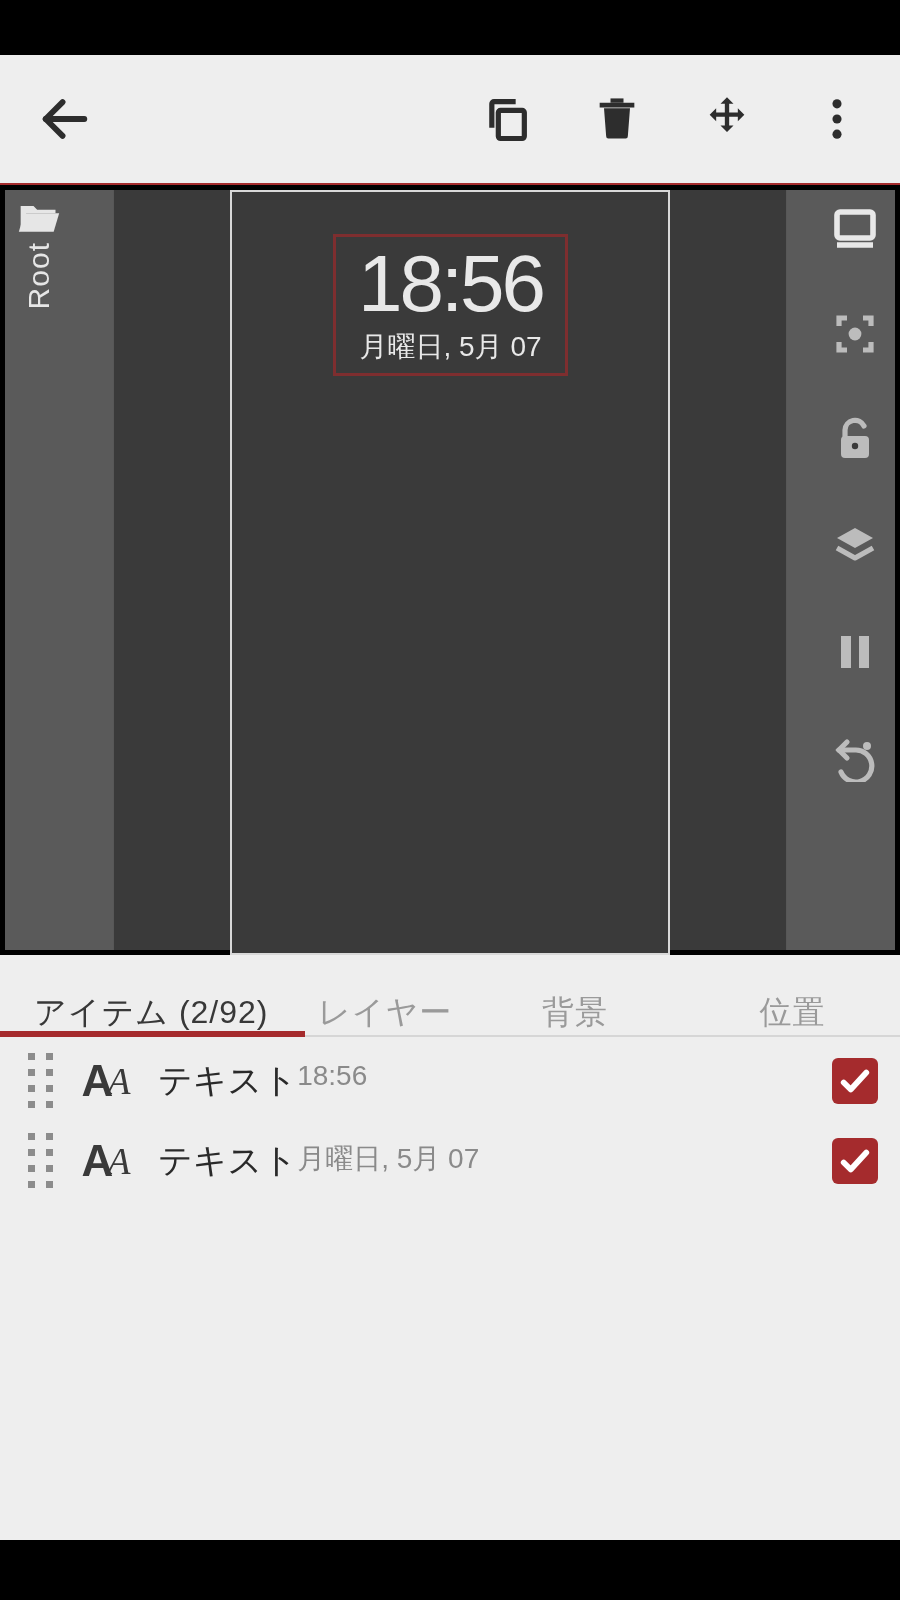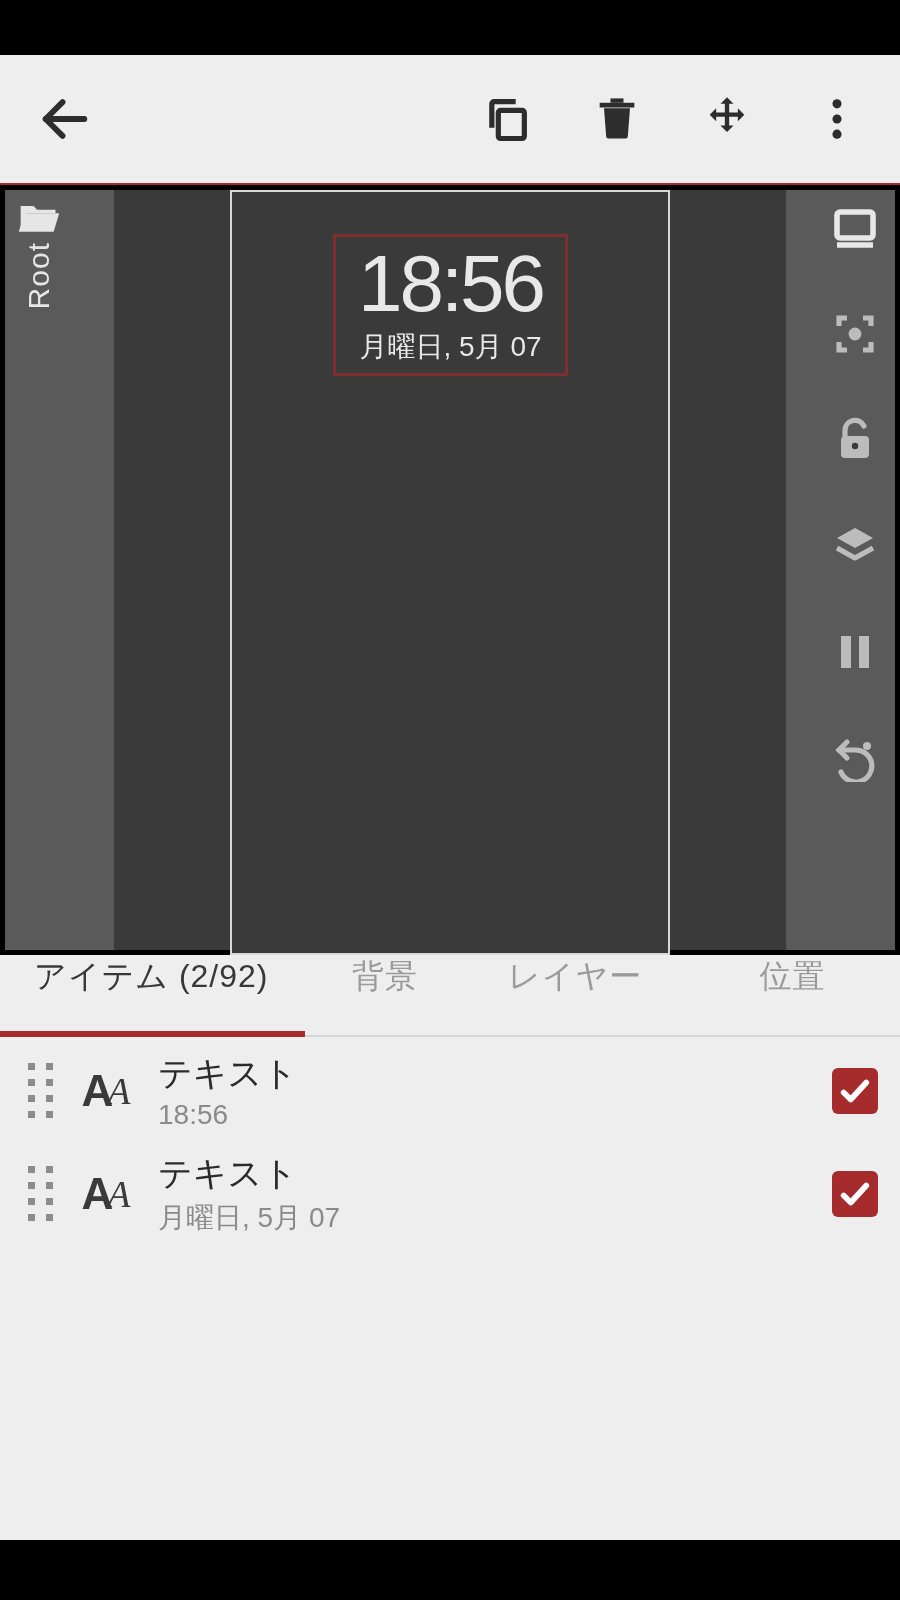--- a/index.html
+++ b/index.html
@@ -133,21 +133,21 @@
   .tabs {
     height: 82px;
     background: #eeeeee;
     display: flex;
     align-items: stretch;
     border-bottom: 2px solid #d6d6d6;
     position: relative;
   }
   .tab {
     display: flex;
-    align-items: flex-start;
+    align-items: flex-end;
     justify-content: center;
     color: #9a9a9a;
     font-size: 32px;
     letter-spacing: 1px;
     padding: 0 10px;
   }
   .tab.active { color: #383838; }
   .tab:nth-child(1){ width: 305px; justify-content:flex-start; padding-left:34px;}
   .tab:nth-child(2){ width: 160px; }
   .tab:nth-child(3){ width: 220px; }
@@ -181,21 +181,21 @@
     width: 7px; height: 7px; background: #8c8c8c;
   }
   .item-icon {
     width: 60px; height: 60px;
     display:flex; align-items:center; justify-content:center;
     color:#3a3a3a;
     font-family: Georgia, "Times New Roman", serif;
   }
   .item-icon .big { font-size: 44px; font-weight:700; font-family: Arial, sans-serif; }
   .item-icon .ital { font-size: 38px; font-style: italic; margin-left: -6px; }
-  .item-texts { flex:1; display:flex; flex-direction:column; }
+  .item-texts { flex:1; display:flex; }
   .item-title { font-size: 34px; color:#2a2a2a; }
   .item-sub { font-size: 28px; color:#8a8a8a; margin-top: 2px; }
   .chk {
     width: 46px; height: 46px;
     background: #a52b2d;
     border-radius: 6px;
     display:flex; align-items:center; justify-content:center;
   }
   .chk svg { width: 34px; height: 34px; stroke:#fff; }
 
@@ -301,24 +301,24 @@
         </div>
       </div>
     </div>
   </div>
 
   <div class="tabs">
     <div class="tab active">
         <span>アイテム (2/92)</span>
       </div>
     <div class="tab">
+        <span>レイヤー</span>
+      </div>
+    <div class="tab">
         <span>背景</span>
-      </div>
-    <div class="tab">
-        <span>レイヤー</span>
       </div>
     <div class="tab">
         <span>位置</span>
       </div>
     <div class="tab-underline"></div>
   </div>
 
   <div class="items">
 
     <div class="item">

